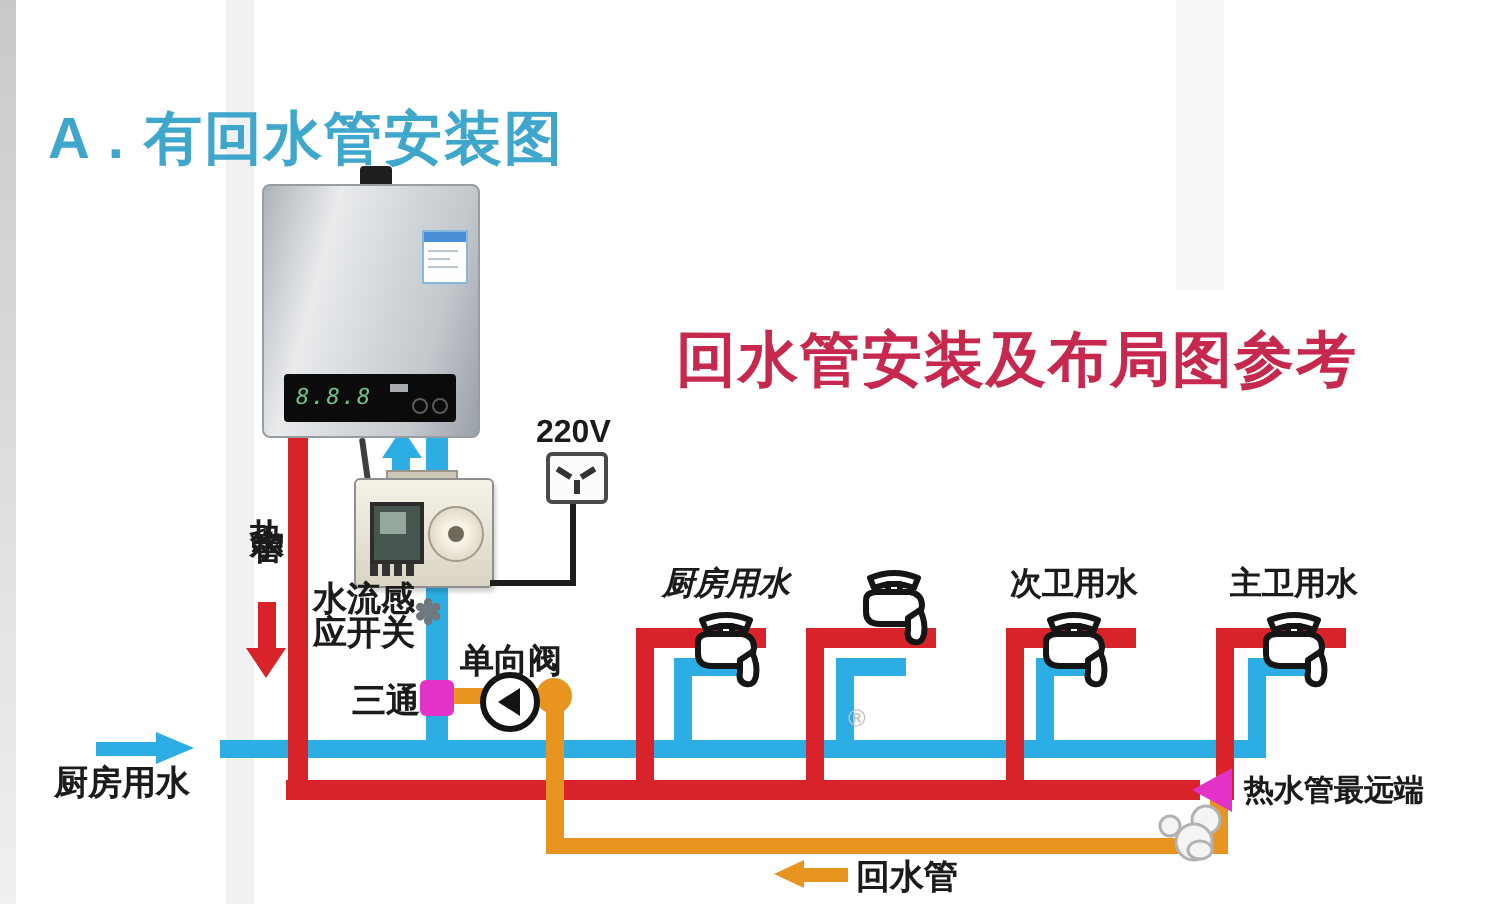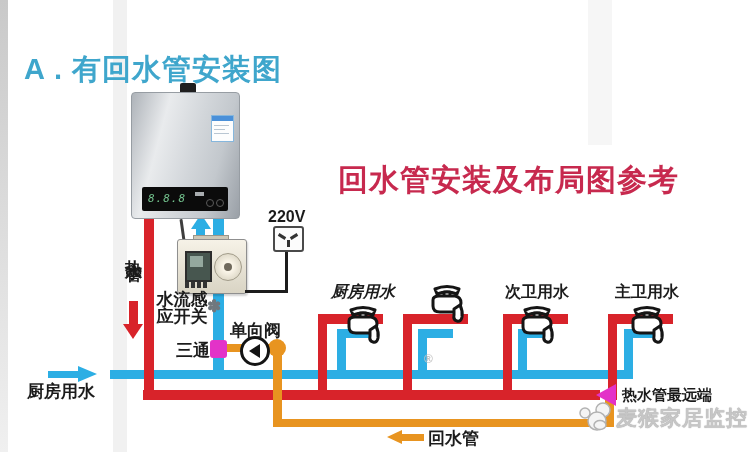--- a/index.html
+++ b/index.html
@@ -225,15 +225,14 @@
   <div class="abs flower">✽</div>
   <div class="abs reg-mark">®</div>
   <svg class="abs" style="left:578px;top:402px;" width="36" height="30" viewBox="0 0 36 30">
     <g fill="#f4f4f4" stroke="#b2b2b2" stroke-width="1.5">
       <circle cx="7" cy="11" r="5"></circle>
         <circle cx="25" cy="8" r="7"></circle>
       <circle cx="19" cy="19" r="9"></circle>
         <ellipse cx="22" cy="23" rx="6" ry="4.5"></ellipse>
     </g>
   </svg>
-  <div class="lbl wm-text">麦猴家居监控</div>
 
 </div>
 
 </body></html>

